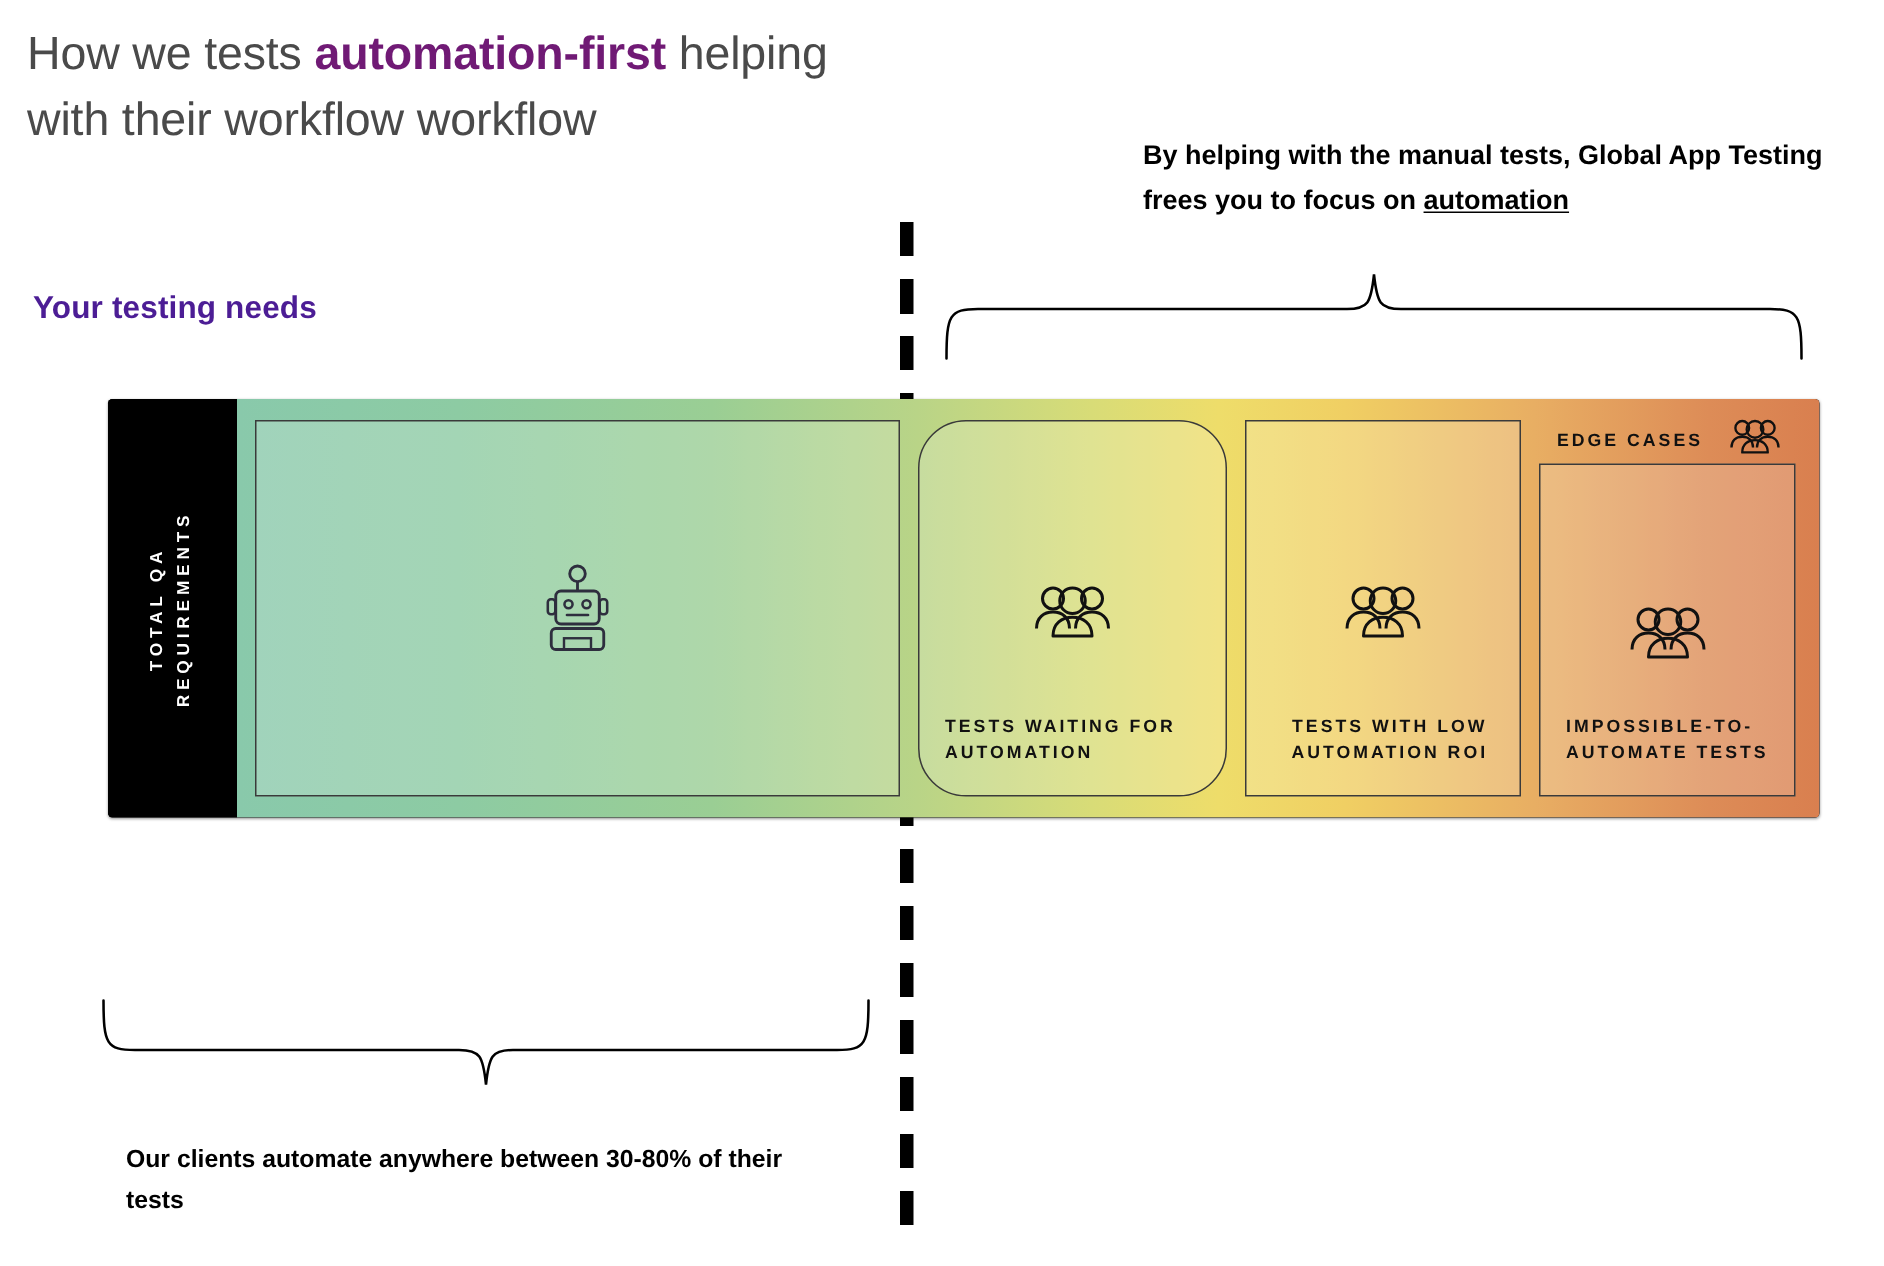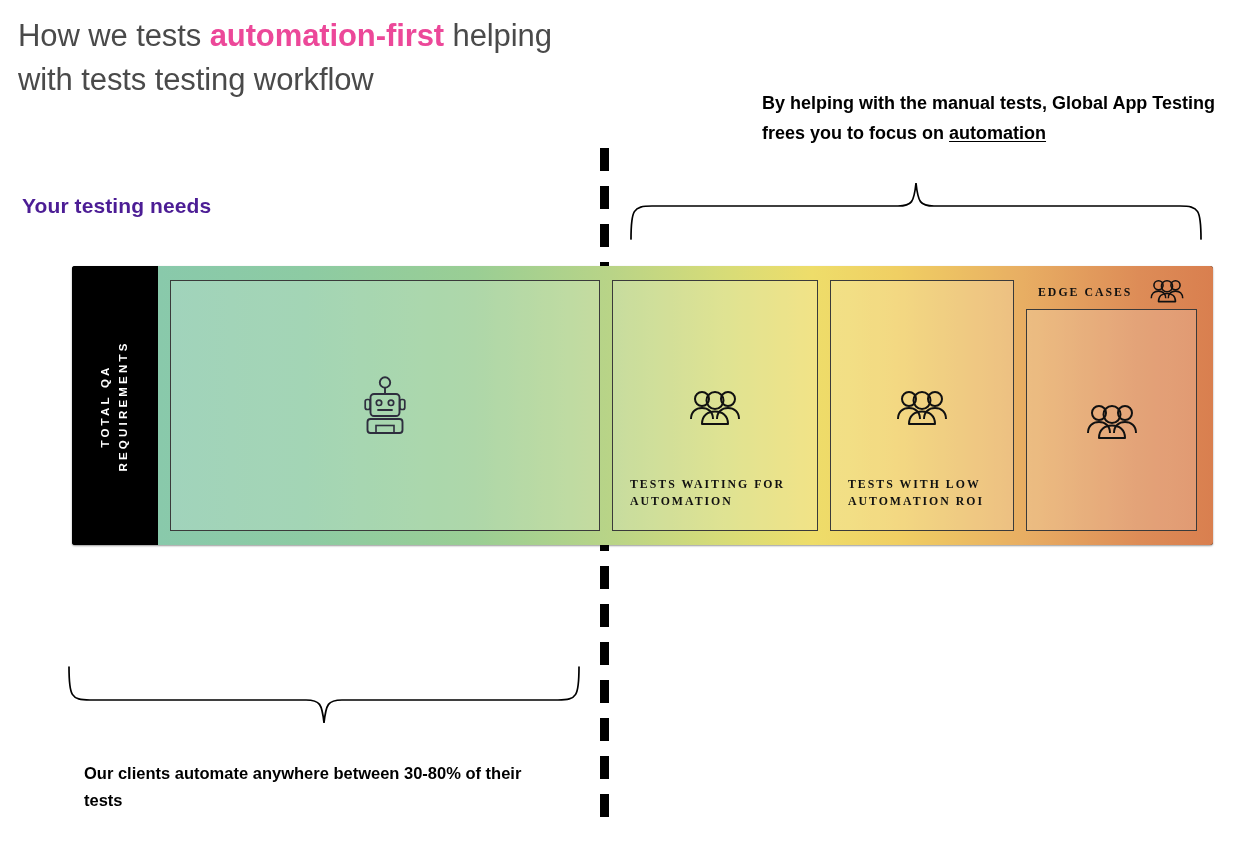--- a/index.html
+++ b/index.html
@@ -19,21 +19,21 @@
     position: absolute;
     left: 18px;
     top: 14px;
     width: 700px;
     font-size: 31px;
     line-height: 1.42;
     font-weight: 400;
     color: #4a4a4a;
     letter-spacing: -0.1px;
   }
-  #main-title .strong { font-weight: 700; color: #ec4899; }
+  #main-title .strong { font-weight: 700; color: #701a75; }
 
   
   #top-caption {
     position: absolute;
     left: 762px;
     top: 88px;
     width: 470px;
     font-size: 18px;
     font-weight: 700;
     line-height: 1.68;
@@ -140,21 +140,21 @@
       #f0cf63 70%,
       #e8ae63 82%,
       #dd8c57 93%,
       #d97f4f 100%
     );
     display: flex;
     align-items: stretch;
   }
 
   
-  .panel-slot { position: relative; height: 100%; font-family: Liberation Serif, serif; }
+  .panel-slot { position: relative; height: 100%; }
 
   .panel {
     position: absolute;
     border: 1.4px solid #3a3a3a;
     background: rgba(255,255,255,0.20);
     left: 0; right: 0;
   }
 
   .panel-icon {
     position: absolute;
@@ -188,21 +188,21 @@
     font-weight: 700;
     letter-spacing: 2.0px;
     color: #111;
   }
 </style>
 </head>
 <body>
 
 <div id="main-title">
   <span>How we tests </span><span class="strong">automation-first</span><span> helping</span><br>
-  <span>with tests testing workflow</span>
+  <span>with their workflow workflow</span>
 </div>
 
 <div id="top-caption">
   <span>By helping with the manual tests, Global App Testing frees you to focus on </span><span class="underline-link">automation</span>
 </div>
 
 <div id="left-heading">Your testing needs</div>
 
 <div id="dashed-divider"></div>
 
@@ -250,36 +250,36 @@
             <line x1="16" y1="34" x2="30" y2="34" stroke="#2e2e3e" stroke-width="1.8" stroke-linecap="round"></line>
 
             <rect x="5.5" y="43" width="35" height="14" rx="3" stroke="#2e2e3e" stroke-width="1.9" fill="none"></rect>
             <rect x="14" y="49.5" width="18" height="7.5" stroke="#2e2e3e" stroke-width="1.6" fill="none"></rect>
           </svg>
         </div>
       </div>
     </div>
 
     <div class="panel-slot" style="flex:0 0 218px;">
-      <div class="panel" style="top:14px; bottom:14px; left:6px; right:6px;">
+      <div class="panel" style="top:14px; bottom:14px; left:6px; right:6px;border-radius:32px;">
         <div class="panel-icon" style="top:107px;">
           <svg width="52" height="38" viewBox="0 0 52 38" fill="none">
             <circle cx="13" cy="11" r="7" stroke="#111" stroke-width="2" fill="none"></circle>
             <path d="M2 31 C2 23.5, 7 20, 13 20 C19 20, 24 23.5, 24 31" stroke="#111" stroke-width="2" fill="none"></path>
             <circle cx="39" cy="11" r="7" stroke="#111" stroke-width="2" fill="none"></circle>
             <path d="M28 31 C28 23.5, 33 20, 39 20 C45 20, 50 23.5, 50 31" stroke="#111" stroke-width="2" fill="none"></path>
             <circle cx="26" cy="12.5" r="8.5" stroke="#111" stroke-width="2" fill="none"></circle>
             <path d="M13 36 C13 27.5, 19 23.5, 26 23.5 C33 23.5, 39 27.5, 39 36 Z" stroke="#111" stroke-width="2" fill="none" stroke-linejoin="round"></path>
           </svg>
         </div>
         <div class="panel-label">TESTS WAITING FOR AUTOMATION</div>
       </div>
     </div>
 
-    <div class="panel-slot" style="flex:0 0 196px;">
+    <div class="panel-slot" style="flex:0 0 196px;text-align:center;">
       <div class="panel" style="top:14px; bottom:14px; left:6px; right:6px;">
         <div class="panel-icon" style="top:107px;">
           <svg width="52" height="38" viewBox="0 0 52 38" fill="none">
             <circle cx="13" cy="11" r="7" stroke="#111" stroke-width="2" fill="none"></circle>
             <path d="M2 31 C2 23.5, 7 20, 13 20 C19 20, 24 23.5, 24 31" stroke="#111" stroke-width="2" fill="none"></path>
             <circle cx="39" cy="11" r="7" stroke="#111" stroke-width="2" fill="none"></circle>
             <path d="M28 31 C28 23.5, 33 20, 39 20 C45 20, 50 23.5, 50 31" stroke="#111" stroke-width="2" fill="none"></path>
             <circle cx="26" cy="12.5" r="8.5" stroke="#111" stroke-width="2" fill="none"></circle>
             <path d="M13 36 C13 27.5, 19 23.5, 26 23.5 C33 23.5, 39 27.5, 39 36 Z" stroke="#111" stroke-width="2" fill="none" stroke-linejoin="round"></path>
           </svg>
@@ -306,17 +306,18 @@
         <div class="panel-icon" style="top:92px;">
           <svg width="52" height="38" viewBox="0 0 52 38" fill="none">
             <circle cx="13" cy="11" r="7" stroke="#111" stroke-width="2" fill="none"></circle>
             <path d="M2 31 C2 23.5, 7 20, 13 20 C19 20, 24 23.5, 24 31" stroke="#111" stroke-width="2" fill="none"></path>
             <circle cx="39" cy="11" r="7" stroke="#111" stroke-width="2" fill="none"></circle>
             <path d="M28 31 C28 23.5, 33 20, 39 20 C45 20, 50 23.5, 50 31" stroke="#111" stroke-width="2" fill="none"></path>
             <circle cx="26" cy="12.5" r="8.5" stroke="#111" stroke-width="2" fill="none"></circle>
             <path d="M13 36 C13 27.5, 19 23.5, 26 23.5 C33 23.5, 39 27.5, 39 36 Z" stroke="#111" stroke-width="2" fill="none" stroke-linejoin="round"></path>
           </svg>
         </div>
+        <div class="panel-label">IMPOSSIBLE-TO-AUTOMATE TESTS</div>
       </div>
     </div>
 
   </div>
 </div>
 
 </body></html>

